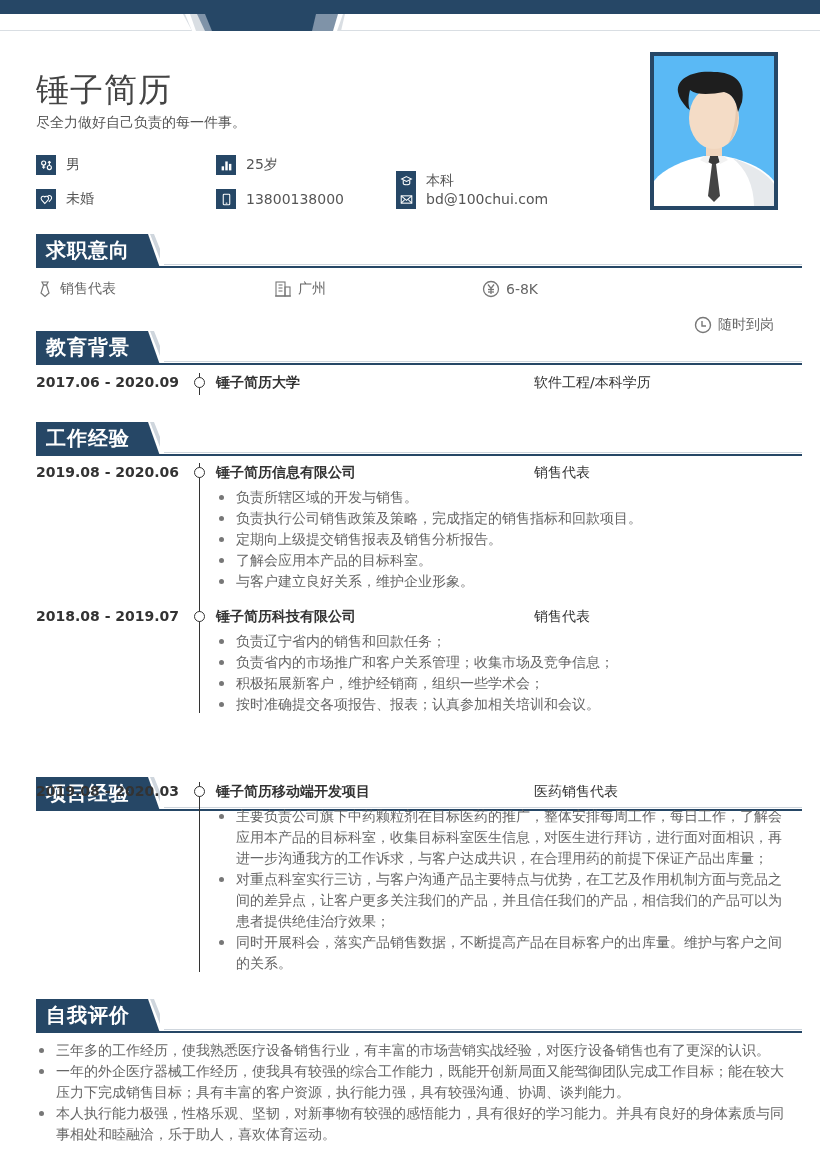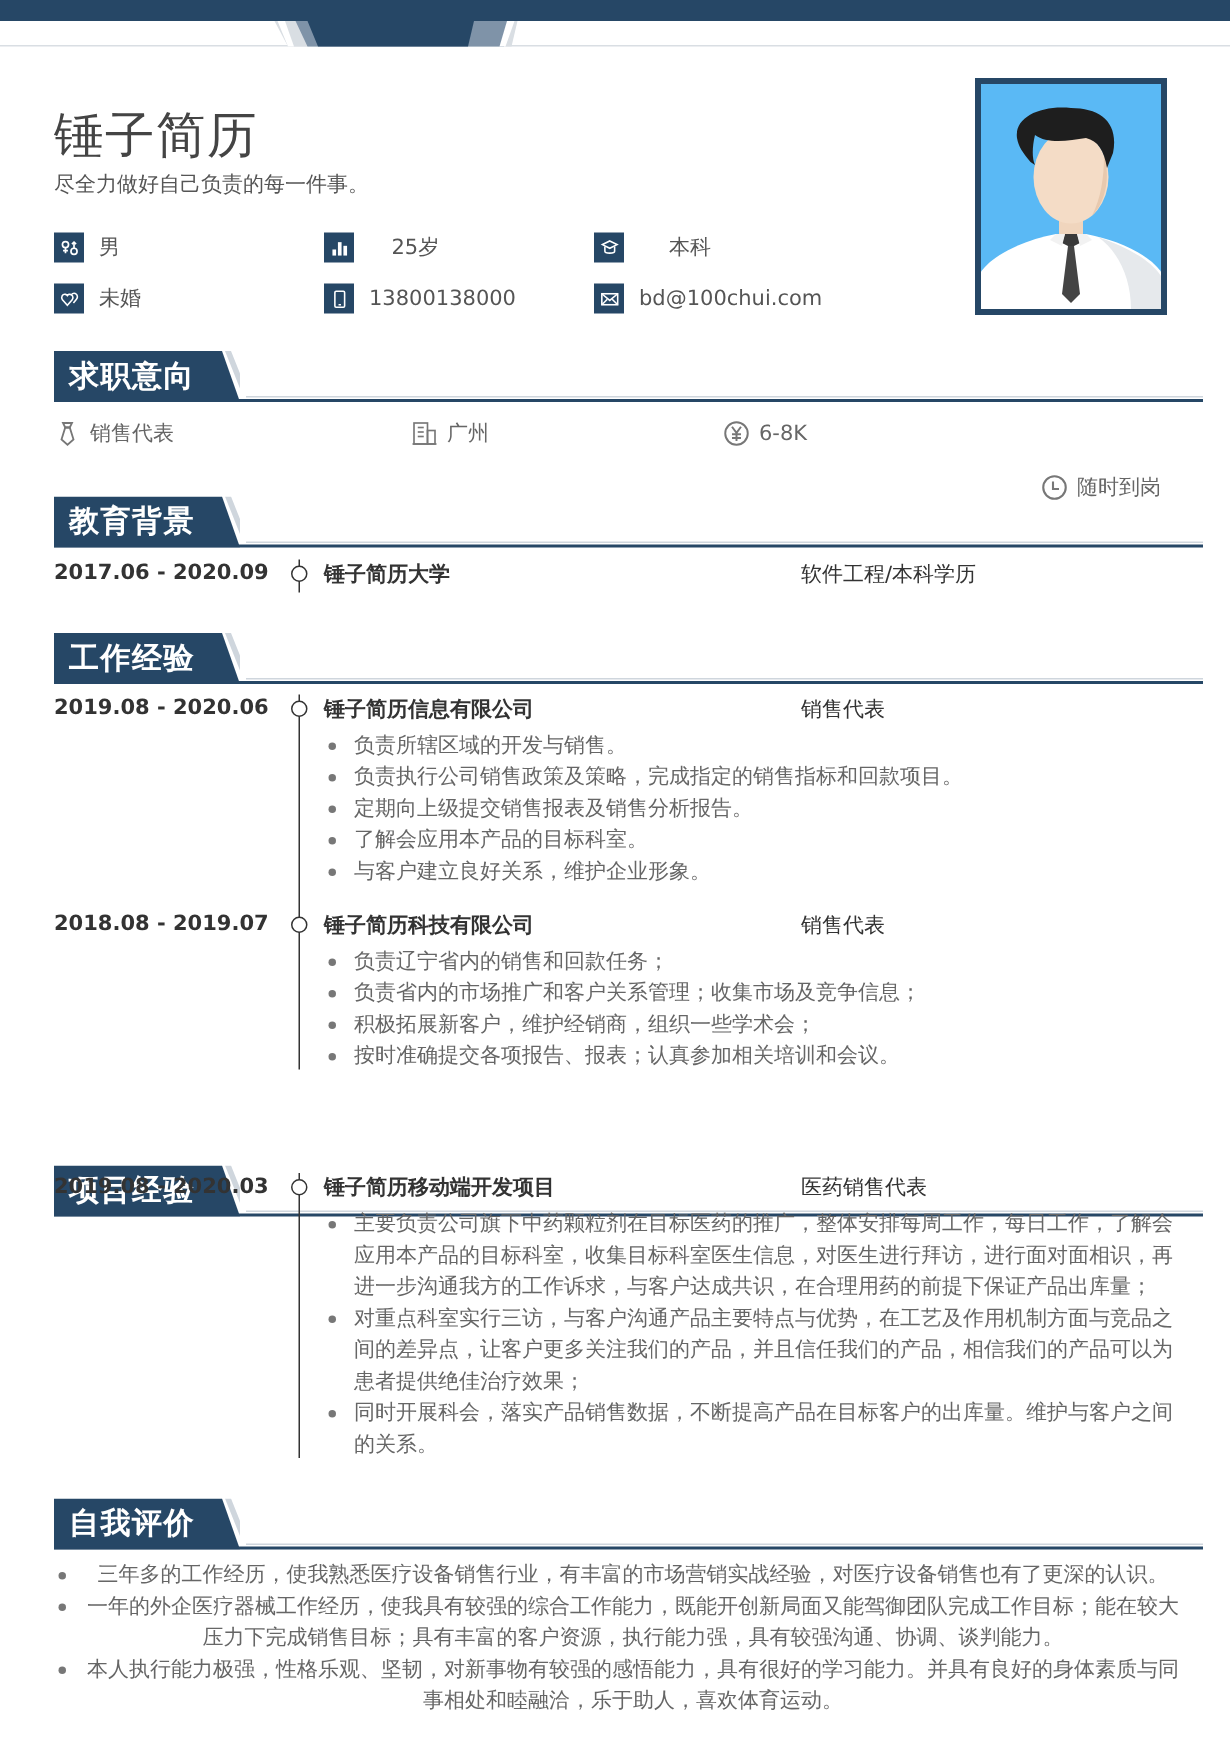--- a/index.html
+++ b/index.html
@@ -36,21 +36,21 @@
   .entry-date { position: absolute; left: 36px; font-size: 14px; font-weight: bold; color: #333; }
   .entry-org { position: absolute; left: 216px; font-size: 14px; font-weight: bold; color: #333; }
   .entry-role { position: absolute; left: 534px; font-size: 14px; font-weight: normal; color: #333; }
   .tl-line { position: absolute; left: 199px; width: 1px; background: #333; }
   .tl-dot { position: absolute; left: 194px; width: 11px; height: 11px; border: 1.5px solid #333; border-radius: 50%; background: #fff; }
 
   .bullets { position: absolute; left: 216px; width: 570px; list-style: none; }
   .bullets li { position: relative; padding-left: 20px; font-size: 14px; line-height: 21px; color: #666; }
   .bullets li::before { content: ""; position: absolute; left: 3px; top: 8px; width: 5px; height: 5px; border-radius: 50%; background: #777; }
 
-  .self-bullets { position: absolute; left: 36px; top: 1040px; width: 752px; list-style: none; text-align: center; }
+  .self-bullets { position: absolute; left: 36px; top: 1040px; width: 752px; list-style: none; }
   .self-bullets li { position: relative; padding-left: 20px; font-size: 14px; line-height: 21px; color: #666; }
   .self-bullets li::before { content: ""; position: absolute; left: 3px; top: 8px; width: 5px; height: 5px; border-radius: 50%; background: #777; }
 </style>
 </head>
 <body>
 
 <div>
   <div class="top-bar"></div>
   <div class="top-line"></div>
   <svg class="top-tab" viewBox="0 0 820 32">
@@ -72,31 +72,31 @@
           <circle cx="4.5" cy="5" r="2.5"></circle>
           <line x1="4.5" y1="7.5" x2="4.5" y2="12"></line>
           <line x1="2.5" y1="10" x2="6.5" y2="10"></line>
           <circle cx="11.5" cy="10.5" r="2.5"></circle>
           <line x1="11.5" y1="8" x2="11.5" y2="3"></line>
           <polyline points="9.8,4.6 11.5,3 13.2,4.6"></polyline>
         </svg>
     </span>
     <span class="info-text">男</span>
   </div>
-  <div class="info-item" style="left:180px;top:0;gap:15px;">
+  <div class="info-item" style="left:180px;top:0;">
     <span class="info-icon">
       <svg viewBox="0 0 16 16" fill="#fff">
           <rect x="2" y="9" width="3" height="5"></rect>
           <rect x="6.5" y="3" width="3" height="11"></rect>
           <rect x="11" y="6" width="3" height="8"></rect>
         </svg>
     </span>
     <span class="info-text">25岁</span>
   </div>
-  <div class="info-item" style="left:360px;top:0;gap:20px;">
+  <div class="info-item" style="left:360px;top:16px;">
     <span class="info-icon">
       <svg viewBox="0 0 16 16" fill="none" stroke="#fff" stroke-width="1.3">
           <polygon points="8,2 14,5 8,8 2,5"></polygon>
           <path d="M4,6.5 v4 c0,2 8,2 8,0 v-4"></path>
         </svg>
     </span>
     <span class="info-text">本科</span>
   </div>
   <div class="info-item" style="left:0;top:34px;">
     <span class="info-icon">

